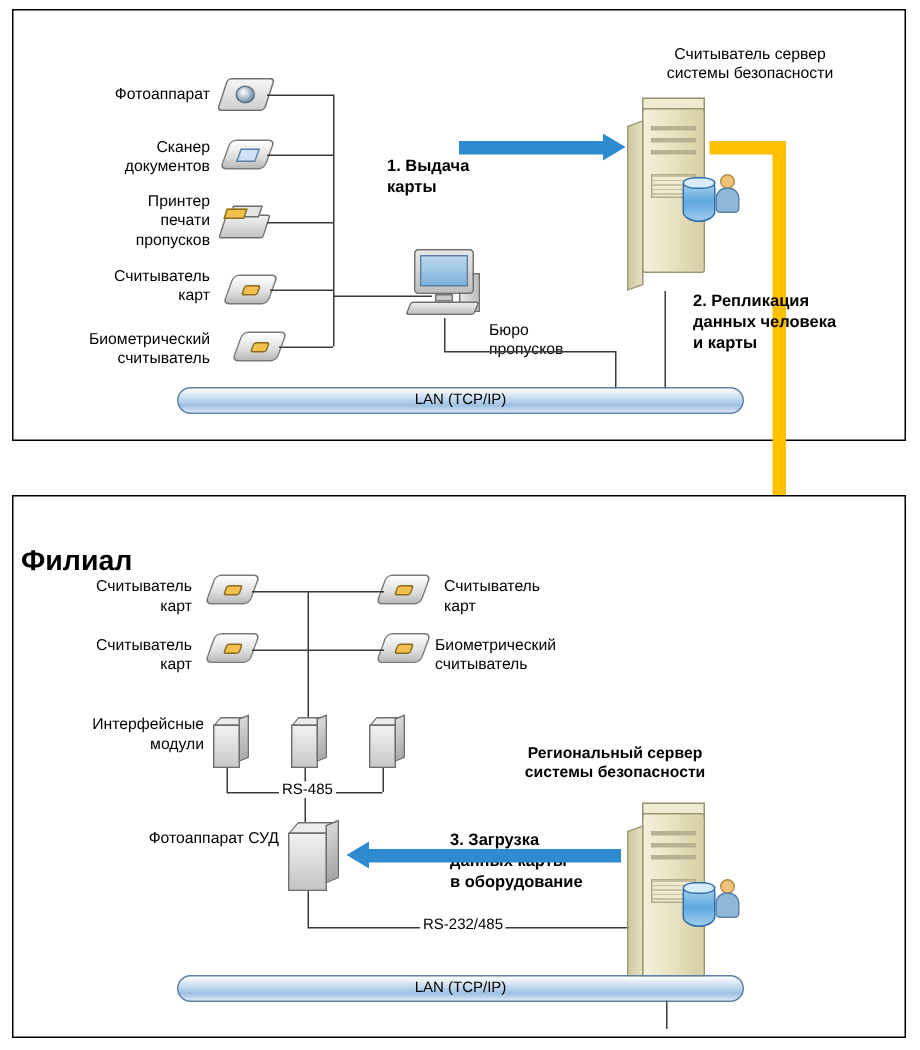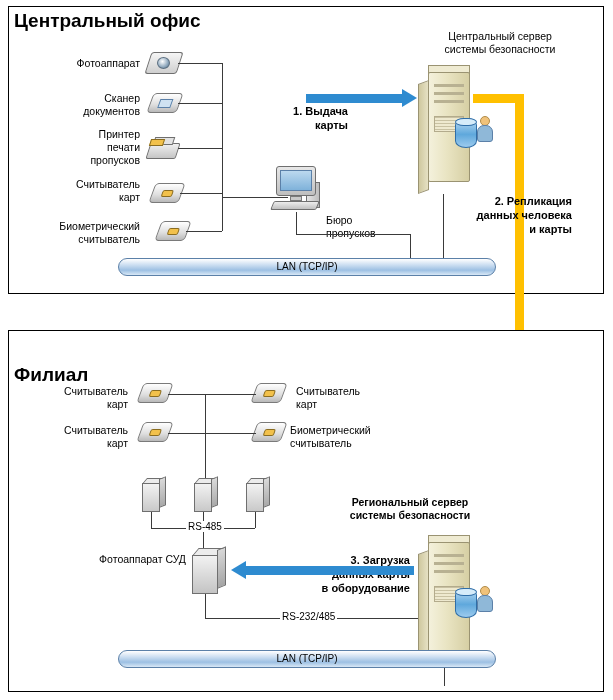--- a/index.html
+++ b/index.html
@@ -55,21 +55,21 @@
   }
   .label.left-align { text-align: left; }
   .label.center { text-align: center; }
 
   .step-label {
     position: absolute;
     font-size: 11px;
     font-weight: bold;
     color: #000000;
     line-height: 14px;
-    text-align: right;
+    text-align: left;
     white-space: pre-line;
   }
 
   
   .lan-bar {
     position: absolute;
     height: 18px;
     border-radius: 9px;
     border: 1px solid #5b80a8;
     background: linear-gradient(to bottom, #ffffff 0%, #cfe0f2 35%, #9dc0e3 70%, #d9e8f6 100%);
@@ -409,21 +409,20 @@
     background: #ffffff;
     padding: 0 2px;
   }
 </style>
 </head>
 <body>
 
 <div id="canvas">
 
   <div class="panel" id="panel-head"></div>
-  <div class="panel-title" id="title-head">Центральный офис</div>
 
   <div class="label" style="left:40px; top:57px; width:100px;">Фотоаппарат</div>
   <div class="label" style="left:40px; top:92px; width:100px;">Сканер
 документов</div>
   <div class="label" style="left:40px; top:128px; width:100px;">Принтер
 печати
 пропусков</div>
   <div class="label" style="left:30px; top:178px; width:110px;">Считыватель
 карт</div>
   <div class="label" style="left:22px; top:220px; width:118px;">Биометрический
@@ -491,21 +490,21 @@
     <div class="slot" style="top:12px;"></div>
     <div class="slot" style="top:20px;"></div>
     <div class="slot" style="top:28px;"></div>
     <div class="vent" style="top:44px;"></div>
   </div>
   <div class="db-cyl" style="left:455px; top:118px;"></div>
   <div class="person" style="left:477px; top:116px;">
     <div class="head"></div>
       <div class="torso"></div>
   </div>
-  <div class="label center" style="left:432px; top:30px; width:136px;">Центральный сервер
+  <div class="label center" style="left:432px; top:30px; width:136px;">Считыватель сервер
 системы безопасности</div>
 
   <div class="ln v" style="left:443px; top:194px; height:68px;"></div>
 
   <div class="lan-bar" style="left:118px; top:258px; width:378px;">
     <div class="lan-text">LAN (TCP/IP)</div>
   </div>
 
   <div class="yl v" style="left:515px; top:94px; height:480px;"></div>
   <div class="yl h" style="left:473px; top:94px; width:47px;"></div>
@@ -519,20 +518,22 @@
   <div class="panel-title" id="title-branch">Филиал</div>
 
   <div class="label" style="left:32px; top:385px; width:96px;">Считыватель
 карт</div>
   <div class="label" style="left:32px; top:424px; width:96px;">Считыватель
 карт</div>
   <div class="label left-align" style="left:296px; top:385px; width:110px;">Считыватель
 карт</div>
   <div class="label left-align" style="left:290px; top:424px; width:116px;">Биометрический
 считыватель</div>
+  <div class="label" style="left:28px; top:477px; width:108px;">Интерфейсные
+модули</div>
   <div class="label" style="left:86px; top:553px; width:100px;">Фотоаппарат СУД</div>
 
   <div class="dev" style="left:138px; top:383px; width:34px; height:22px;">
     <div class="puck" style="left:2px; top:0;">
         <div class="dot"></div>
       </div>
   </div>
   <div class="dev" style="left:138px; top:422px; width:34px; height:22px;">
     <div class="puck" style="left:2px; top:0;">
         <div class="dot"></div>

